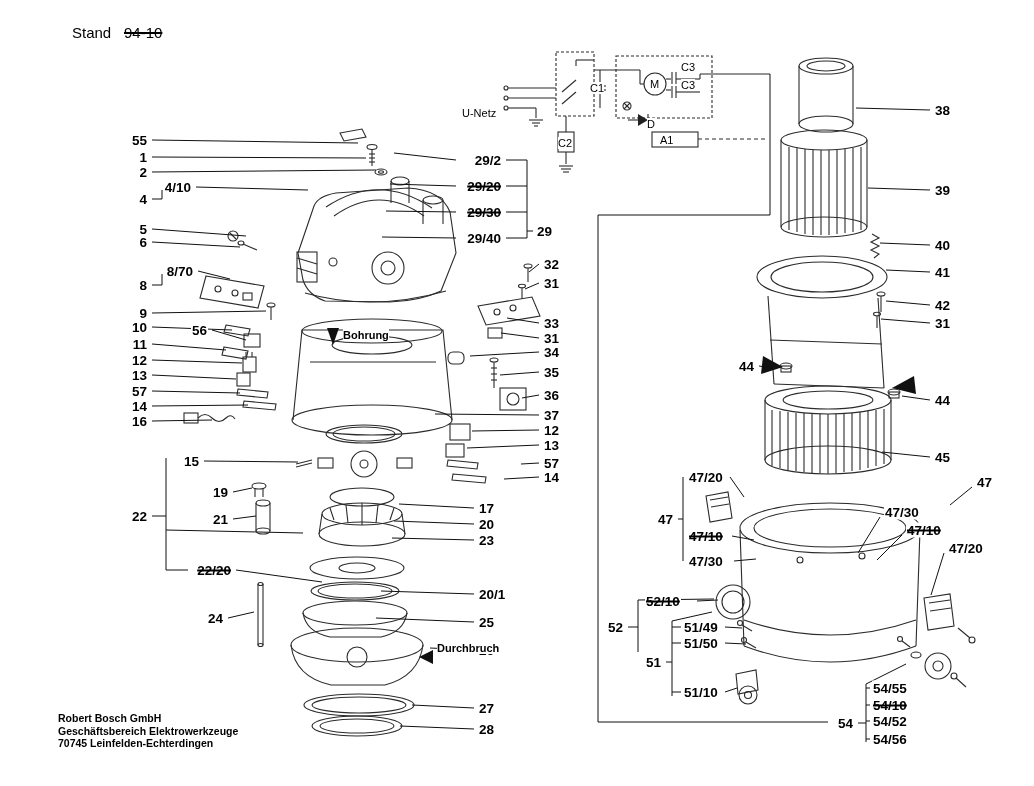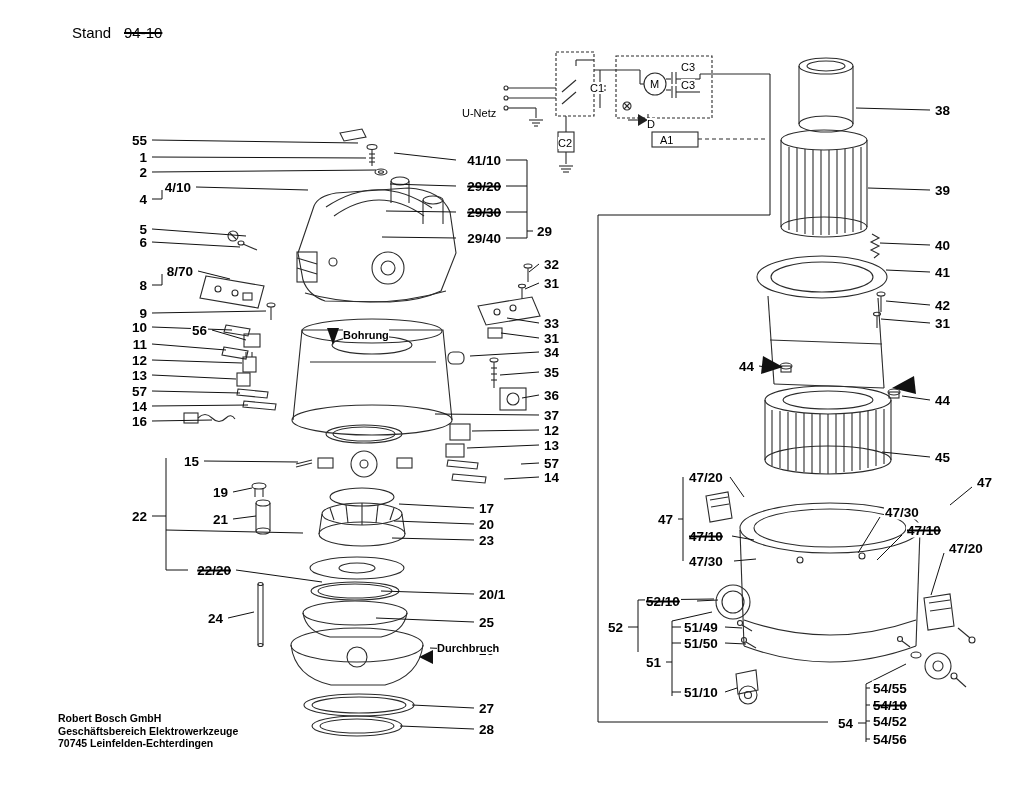--- a/index.html
+++ b/index.html
@@ -437,21 +437,21 @@
       <div class="callout" style="left: 148px; top: 375px; transform: translate(-100%, -50%);">13</div>
       <div class="callout" style="left: 148px; top: 391px; transform: translate(-100%, -50%);">57</div>
       <div class="callout" style="left: 148px; top: 406px; transform: translate(-100%, -50%);">14</div>
       <div class="callout" style="left: 148px; top: 421px; transform: translate(-100%, -50%);">16</div>
       <div class="callout" style="left: 200px; top: 461px; transform: translate(-100%, -50%);">15</div>
       <div class="callout" style="left: 229px; top: 492px; transform: translate(-100%, -50%); text-align: center;">19</div>
       <div class="callout" style="left: 229px; top: 519px; transform: translate(-100%, -50%);">21</div>
       <div class="callout" style="left: 148px; top: 516px; transform: translate(-100%, -50%);">22</div>
       <div class="callout struck" style="left: 232px; top: 570px; transform: translate(-100%, -50%);">22/20</div>
       <div class="callout" style="left: 224px; top: 618px; transform: translate(-100%, -50%);">24</div>
-      <div class="callout" style="left: 502px; top: 160px; transform: translate(-100%, -50%);">41/10</div>
+      <div class="callout" style="left: 502px; top: 160px; transform: translate(-100%, -50%);">29/2</div>
       <div class="callout struck" style="left: 502px; top: 186px; transform: translate(-100%, -50%);">29/20</div>
       <div class="callout struck" style="left: 502px; top: 212px; transform: translate(-100%, -50%);">29/30</div>
       <div class="callout" style="left: 502px; top: 238px; transform: translate(-100%, -50%);">29/40</div>
       <div class="callout" style="left: 536px; top: 231px; transform: translate(0px, -50%);">29</div>
       <div class="callout" style="left: 543px; top: 264px; transform: translate(0px, -50%);">32</div>
       <div class="callout" style="left: 543px; top: 283px; transform: translate(0px, -50%);">31</div>
       <div class="callout" style="left: 543px; top: 323px; transform: translate(0px, -50%);">33</div>
       <div class="callout" style="left: 543px; top: 338px; transform: translate(0px, -50%);">31</div>
       <div class="callout" style="left: 543px; top: 352px; transform: translate(0px, -50%);">34</div>
       <div class="callout" style="left: 543px; top: 372px; transform: translate(0px, -50%);">35</div>

